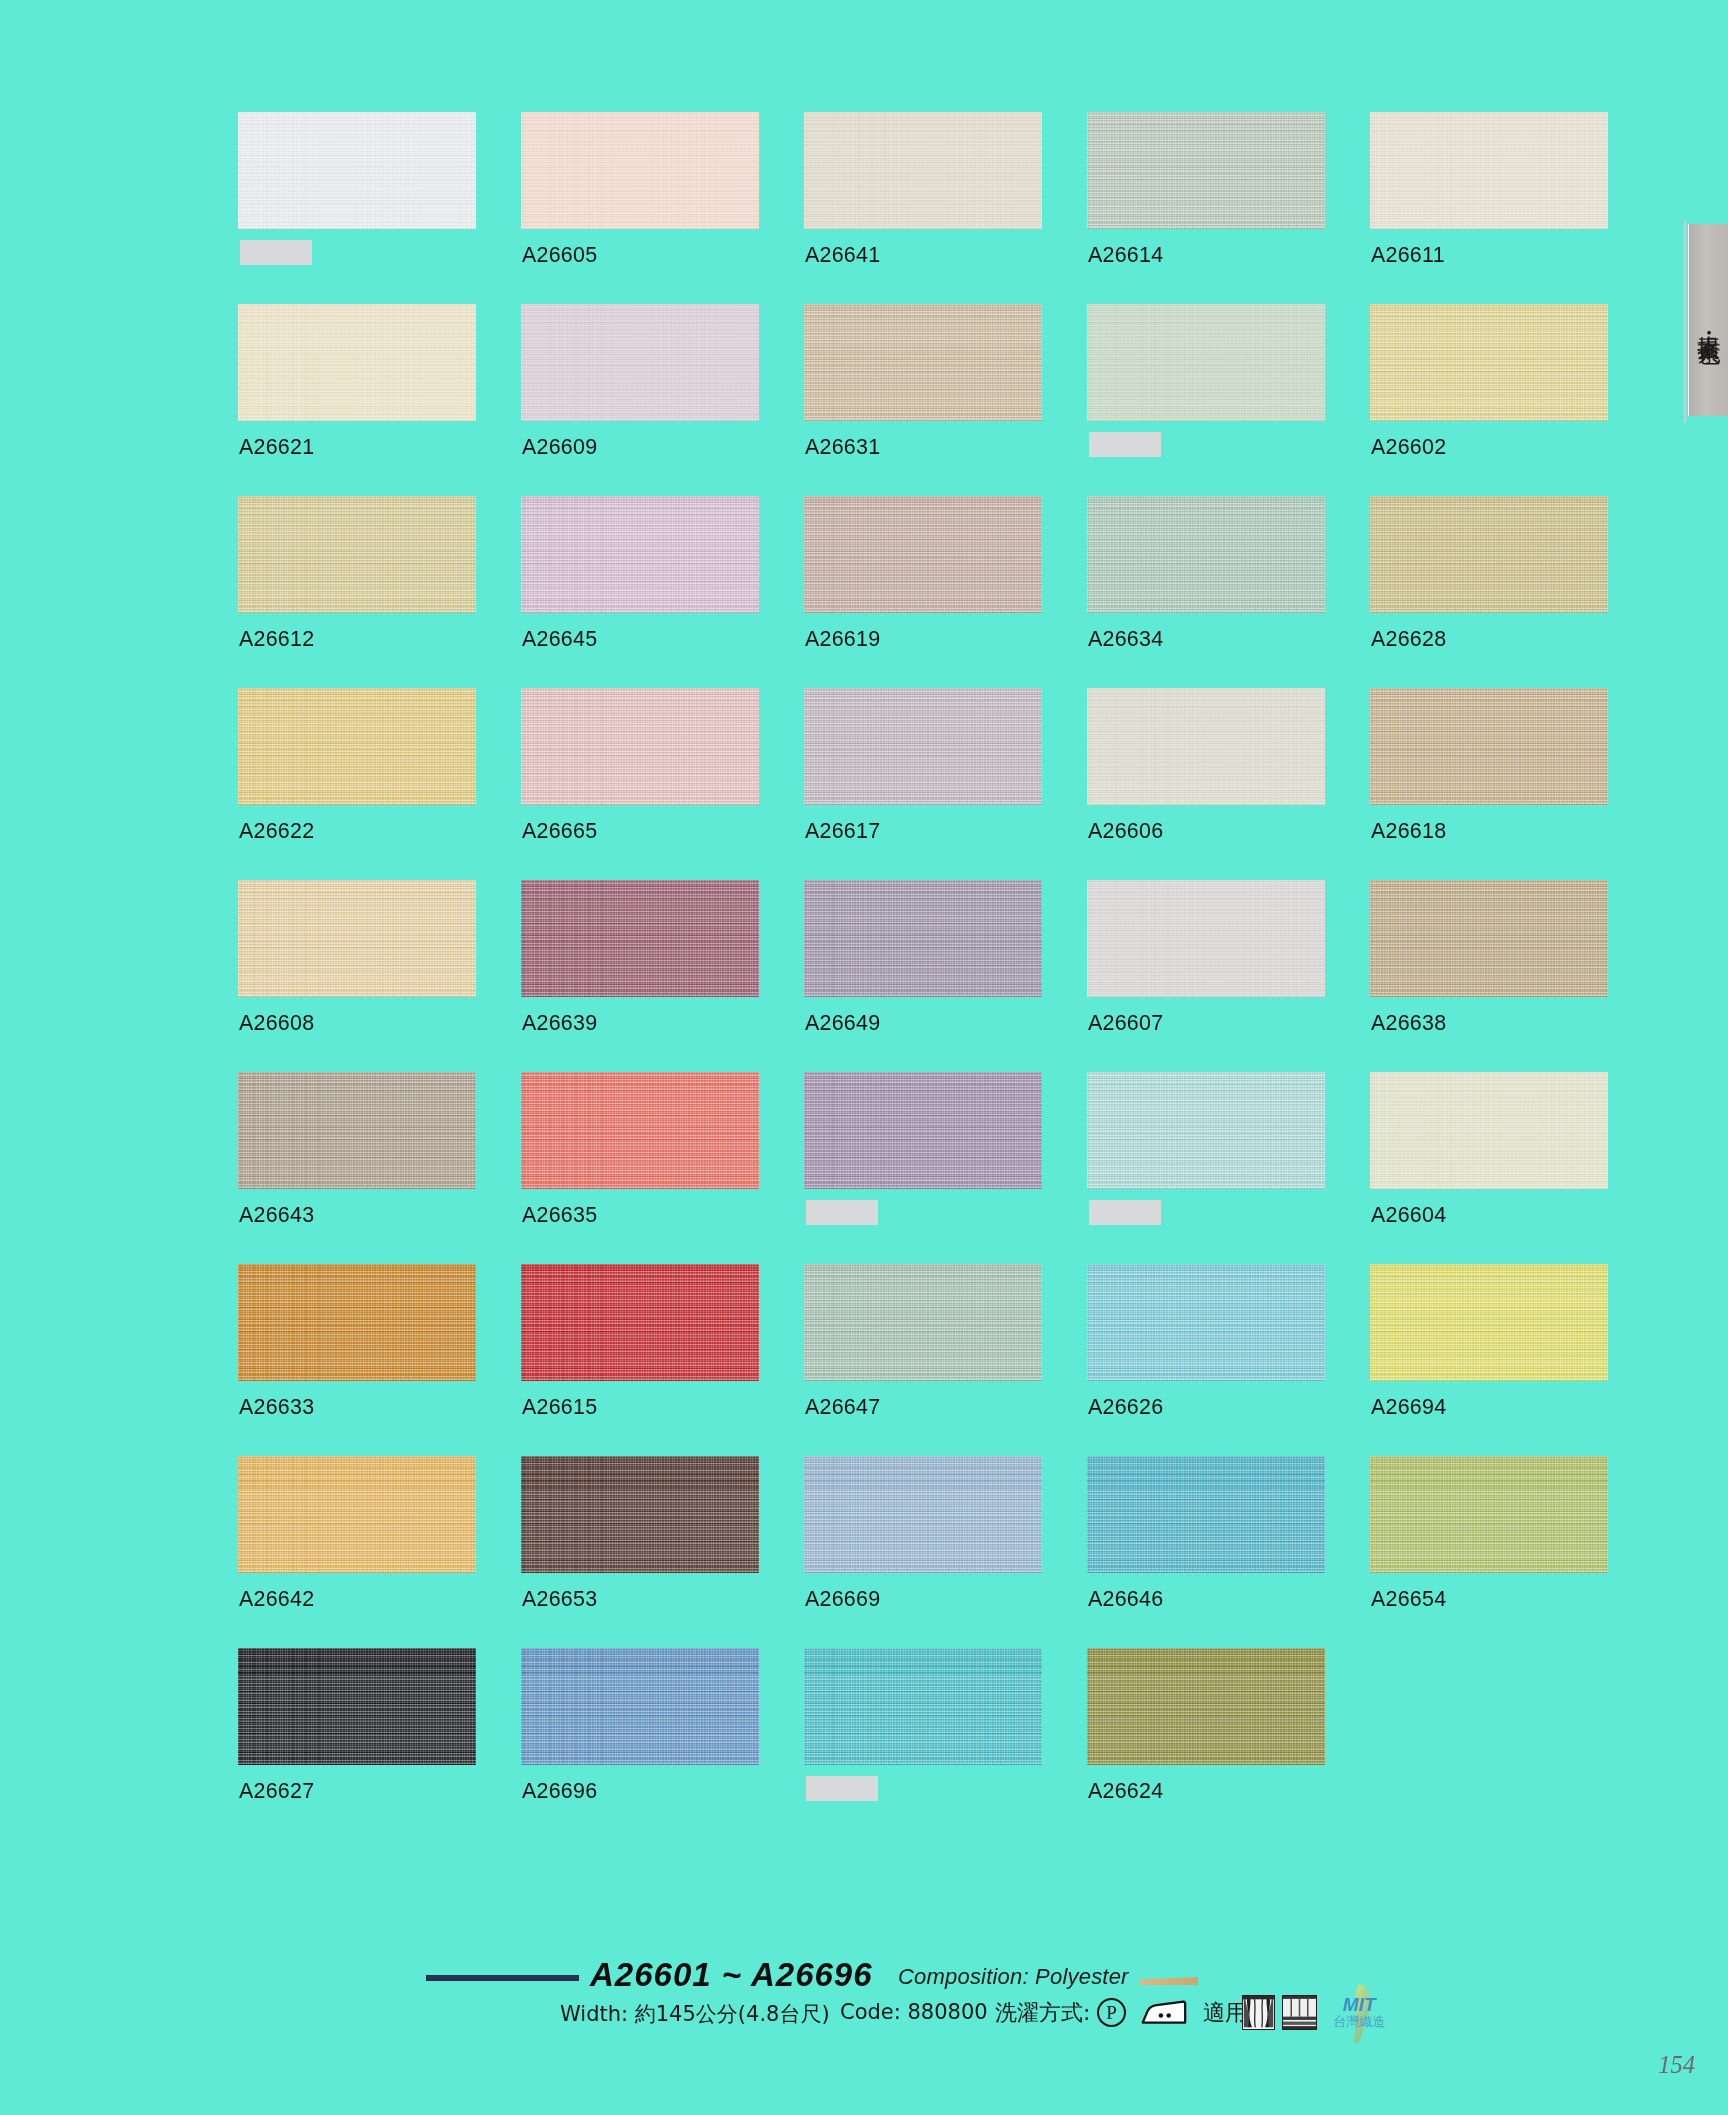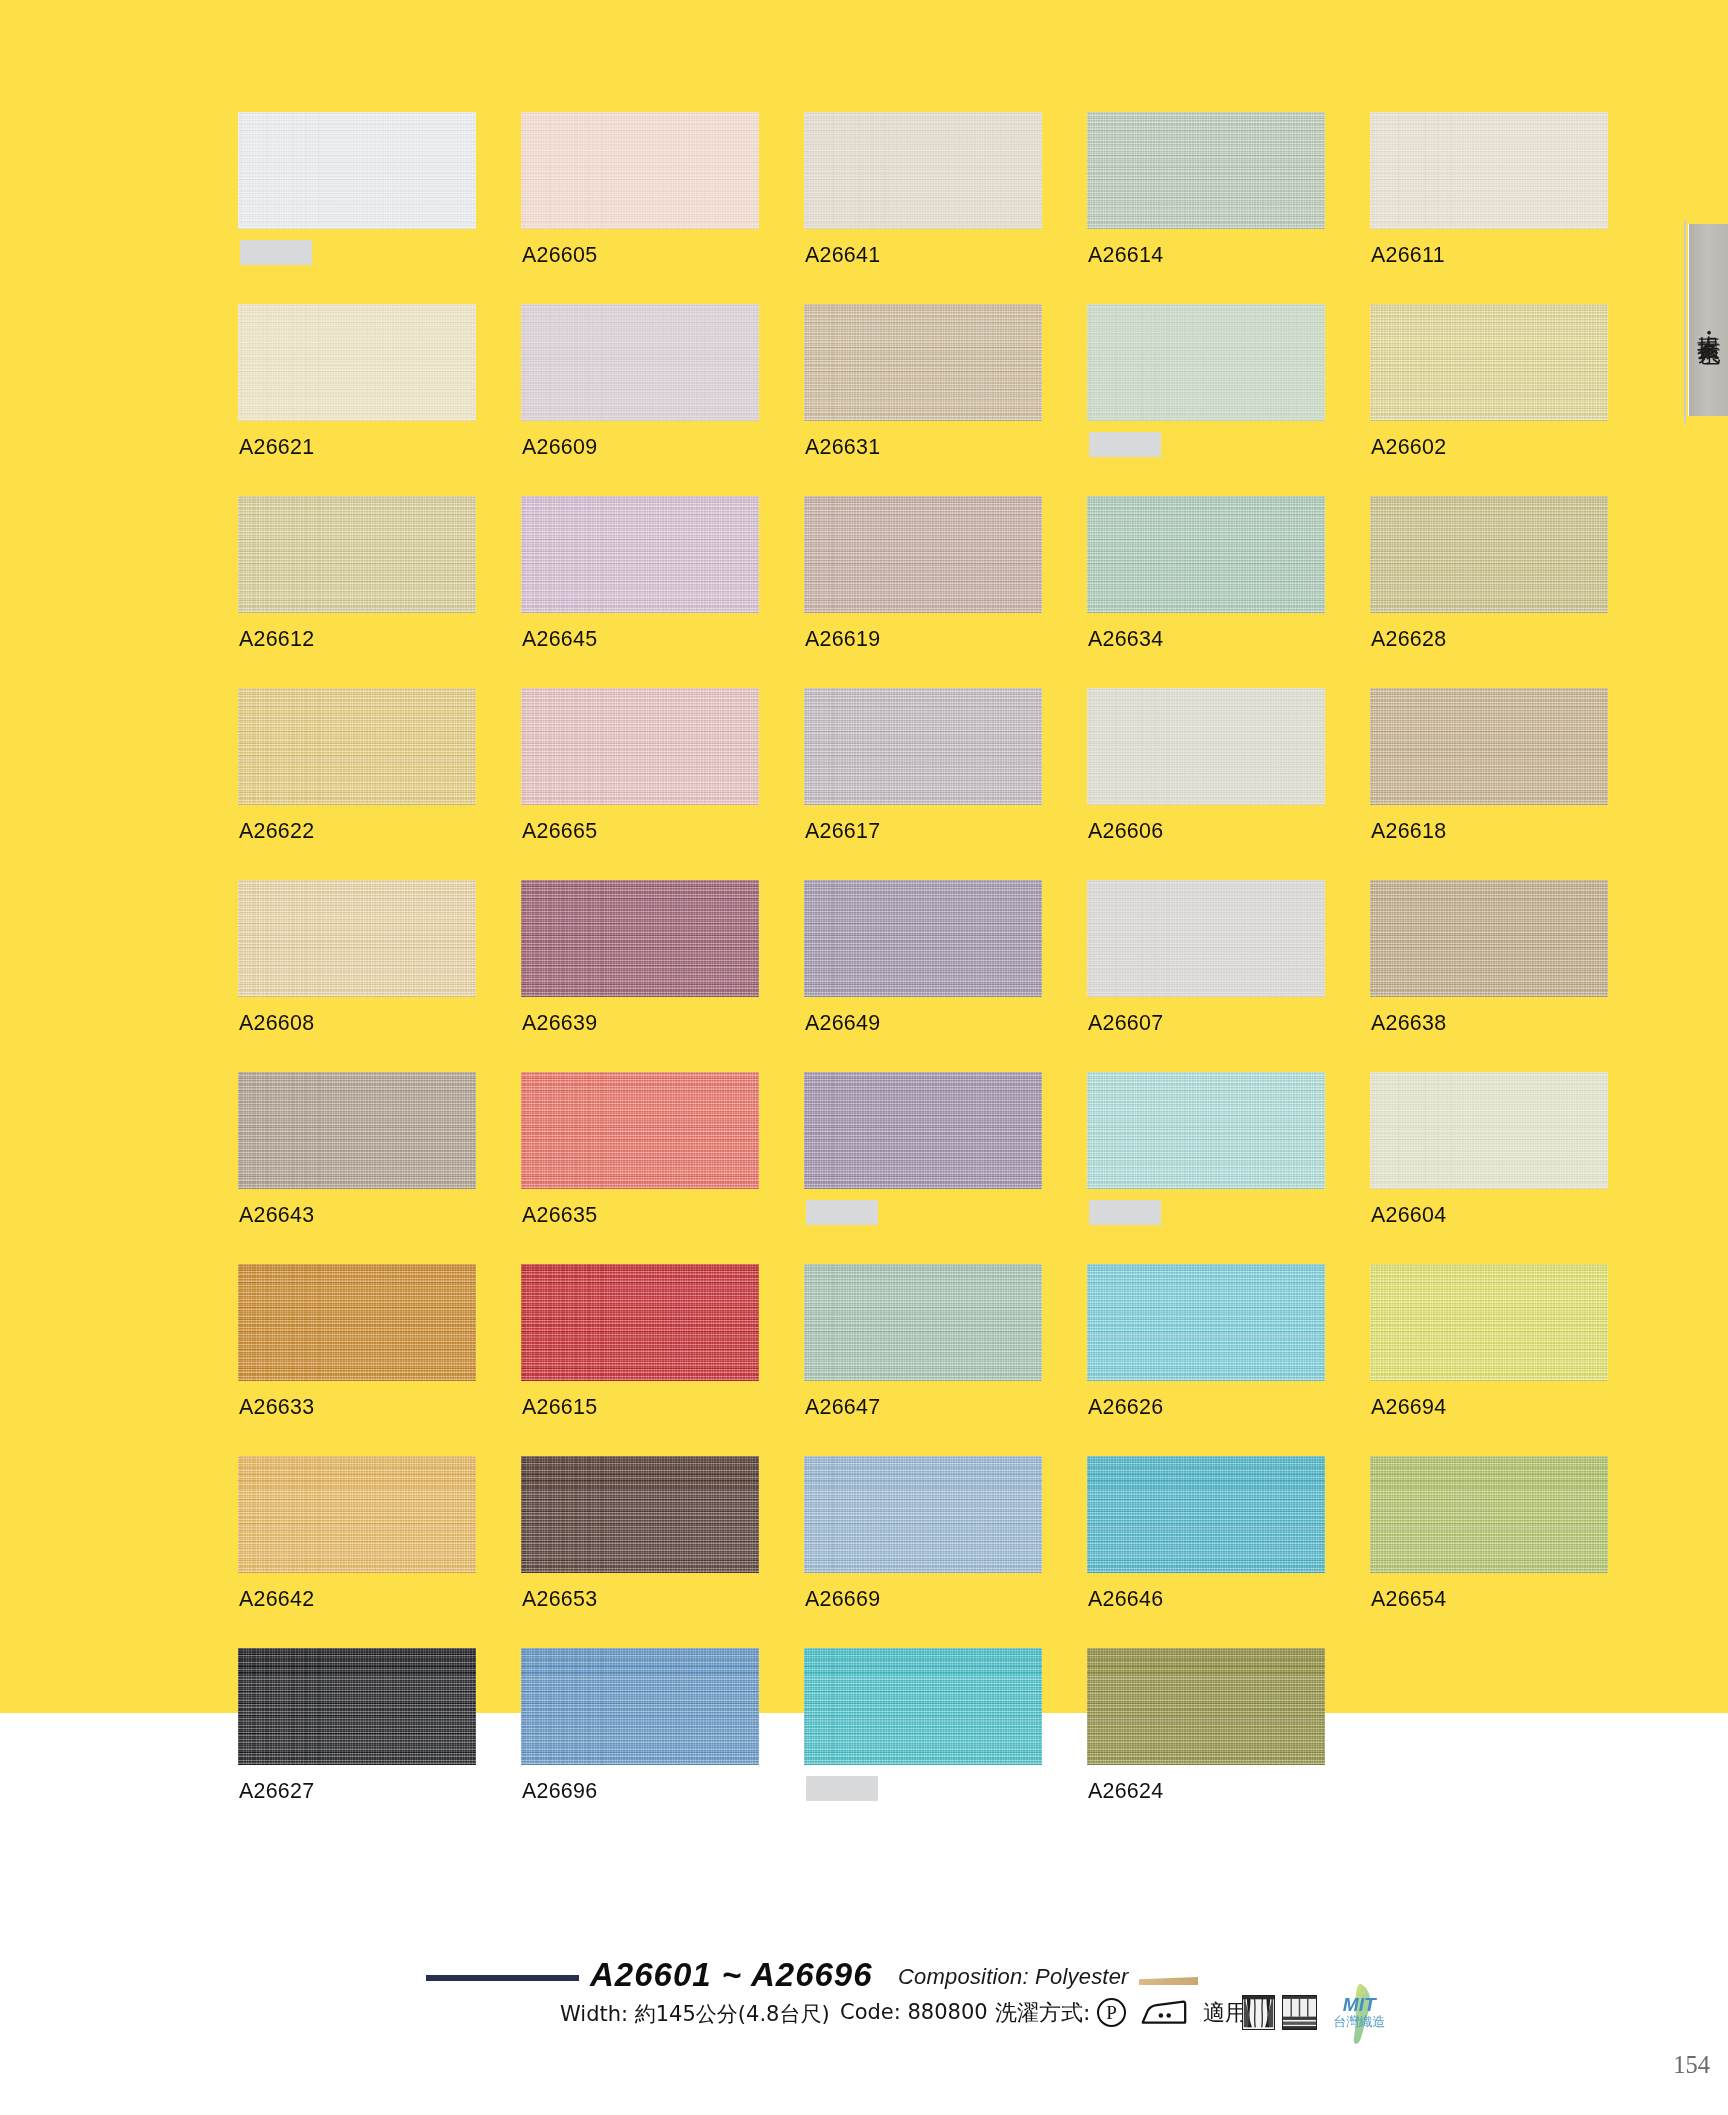--- a/index.html
+++ b/index.html
@@ -6,22 +6,22 @@
   html, body {
     width: 1728px;
     height: 2115px;
     background: #ffffff;
     font-family: "Liberation Sans", sans-serif;
     overflow: hidden;
   }
   #page {
     position: relative;
     width: 1728px;
-    height: 1713px;
-    background: #fde047;
+    height: 2115px;
+    background: #5eead4;
   }
 
   
   #grid {
     position: absolute;
     left: 238px;
     top: 112px;
     width: 1415px;
   }
   .grid-row {
@@ -196,22 +196,22 @@
   #icon-blind {
     position: absolute; left: 1282px; top: 1.7px;
     width: 35px; height: 35px;
     border: 1.7px solid #1d1d1d; background: #f4f4f4;
   }
   #mit-logo {
     position: absolute; left: 1321px; top: -12.2px;
     width: 80px; height: 66px;
   }
   #page-number {
-    position: absolute; right: 18px; top: 2051px;
-    font-size: 24.5px; color: #6a6a6a;
+    position: absolute; right: 33px; top: 2051px;
+    font-size: 24.5px; font-style: italic; color: #6a6a6a;
     font-family: "Liberation Serif", serif;
     margin-left: 30px;
   }
 </style>
 </head>
 <body>
 
 <div id="page">
 
   <div id="grid">

